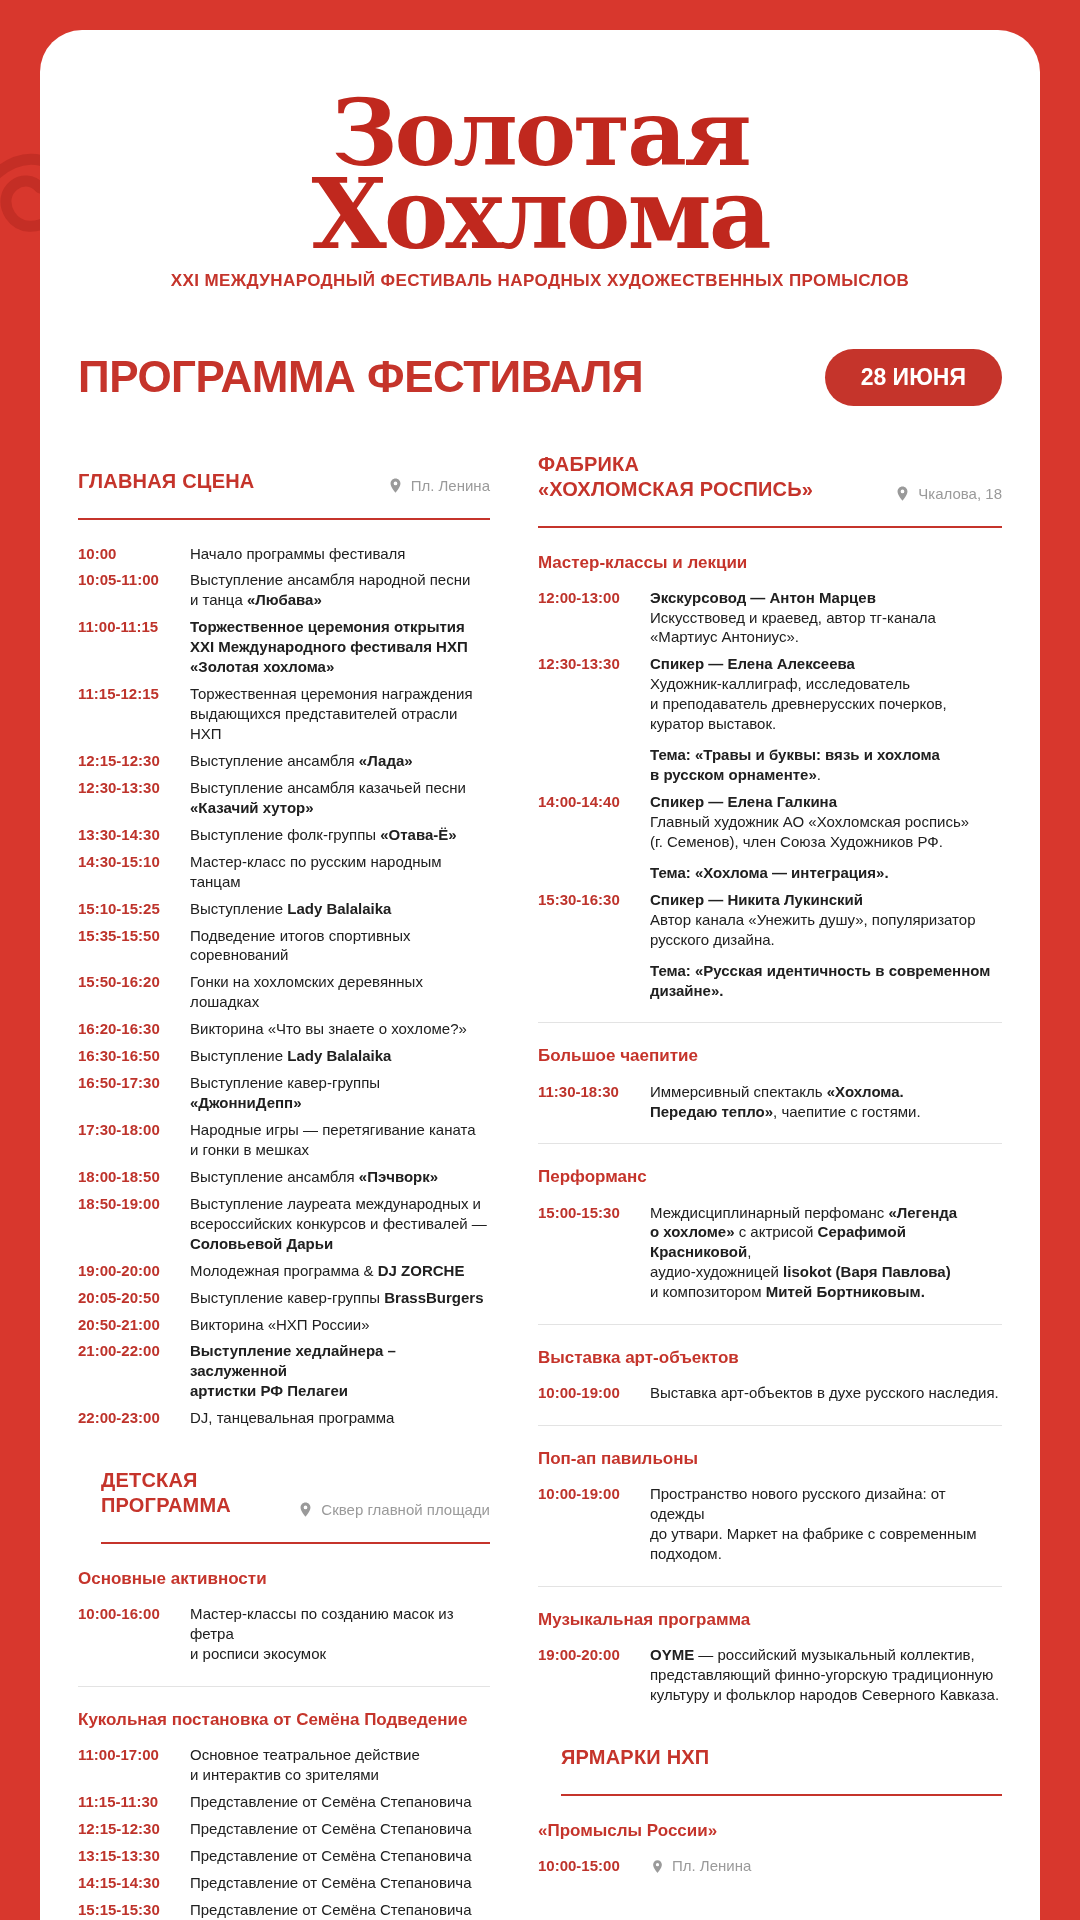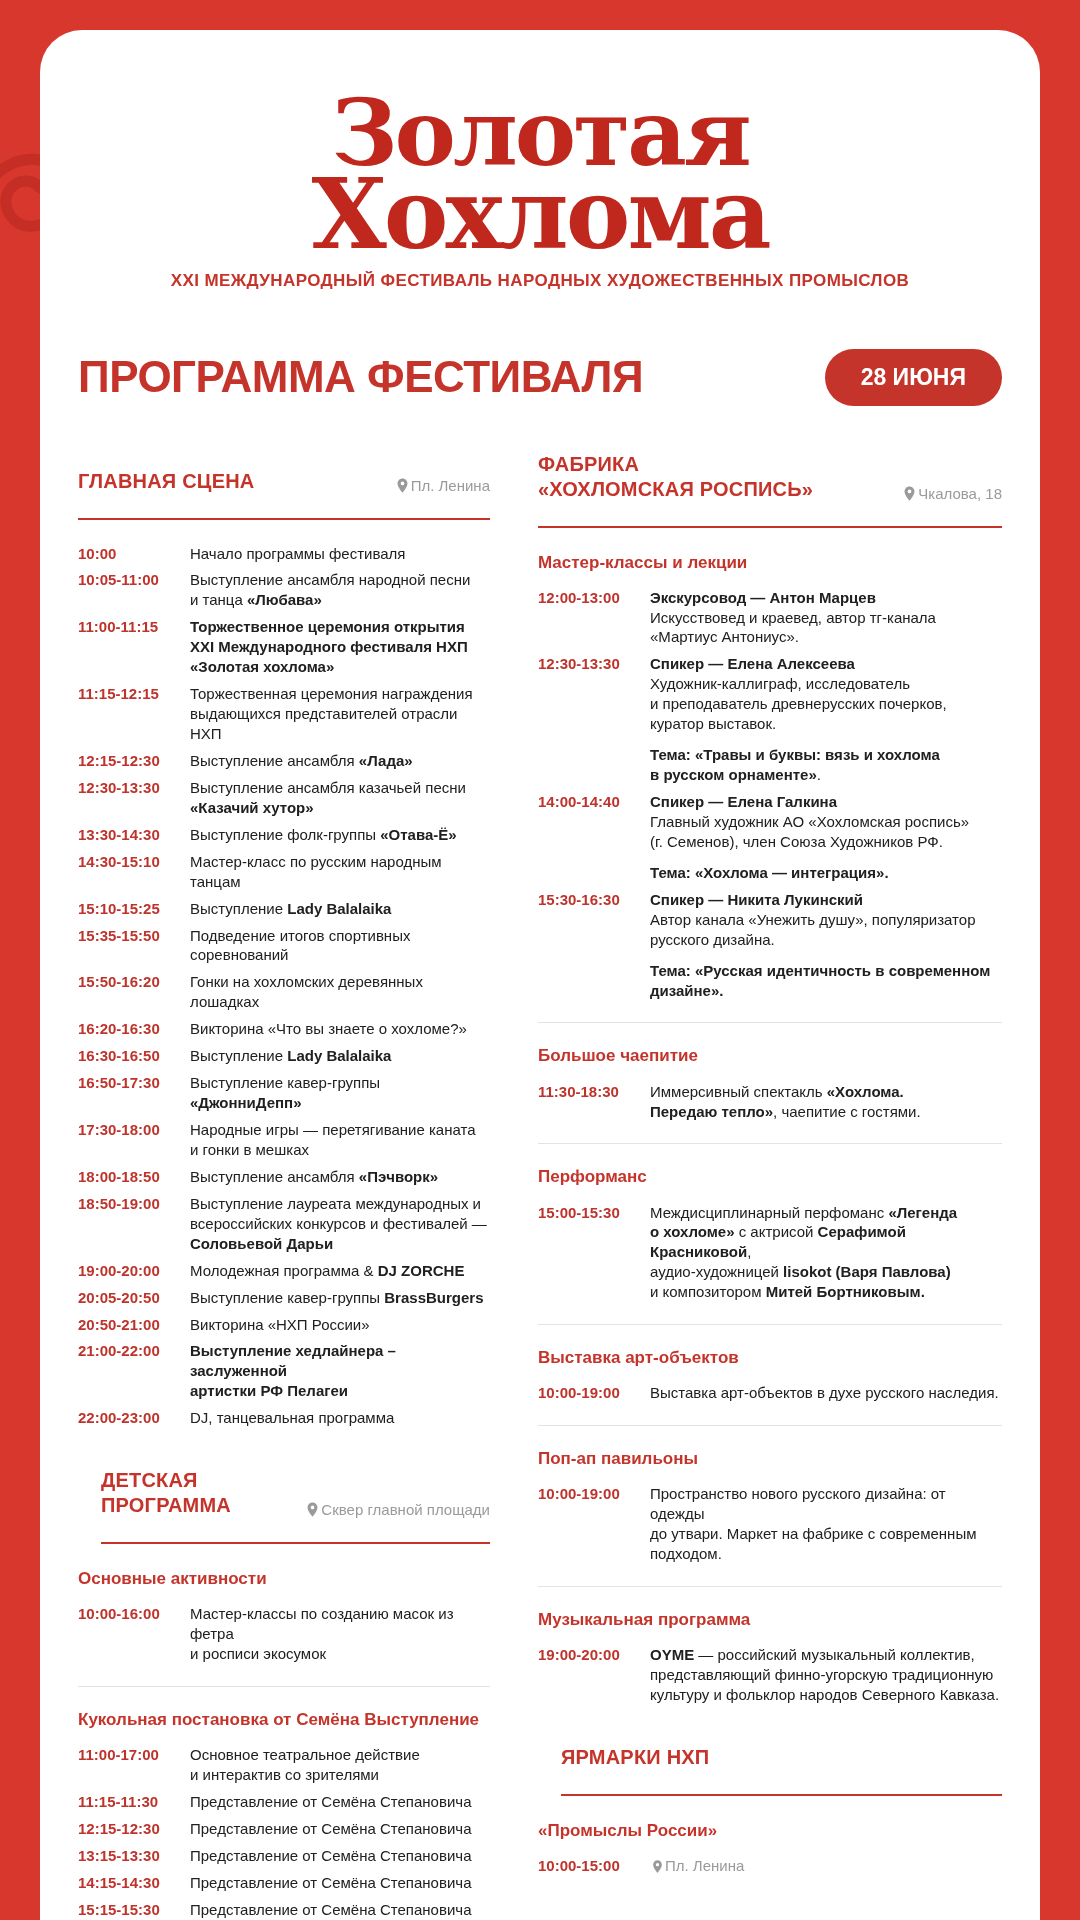--- a/index.html
+++ b/index.html
@@ -83,20 +83,21 @@
   .sec-title {
     color: #C5342B;
     font-size: 20px;
     font-weight: 700;
     line-height: 1.25;
     letter-spacing: 0.2px;
   }
   .loc-chip {
     display: inline-flex;
     align-items: center;
+    gap: 7px;
     color: #9a9a9a;
     font-size: 15px;
     white-space: nowrap;
   }
   .loc-chip svg { flex: none; display: block; }
   .sub-title {
     color: #C5342B;
     font-size: 17px;
     font-weight: 700;
     margin: 6px 0 14px 0;
@@ -243,21 +244,21 @@
               </svg>
               <span>Сквер главной площади</span>
             </span>
           </div>
           <div class="sub-title">Основные активности</div>
           <div class="row">
             <div class="time">10:00-16:00</div>
             <div class="desc">Мастер-классы по созданию масок из фетра<br>и росписи экосумок</div>
           </div>
           <hr class="divider">
-          <div class="sub-title">Кукольная постановка от Семёна Выступление</div>
+          <div class="sub-title">Кукольная постановка от Семёна Подведение</div>
           <div class="row">
             <div class="time">11:00-17:00</div>
             <div class="desc">Основное театральное действие<br>и интерактив со зрителями</div>
           </div>
           <div class="row">
             <div class="time">11:15-11:30</div>
             <div class="desc">Представление от Семёна Степановича</div>
           </div>
           <div class="row">
             <div class="time">12:15-12:30</div>

